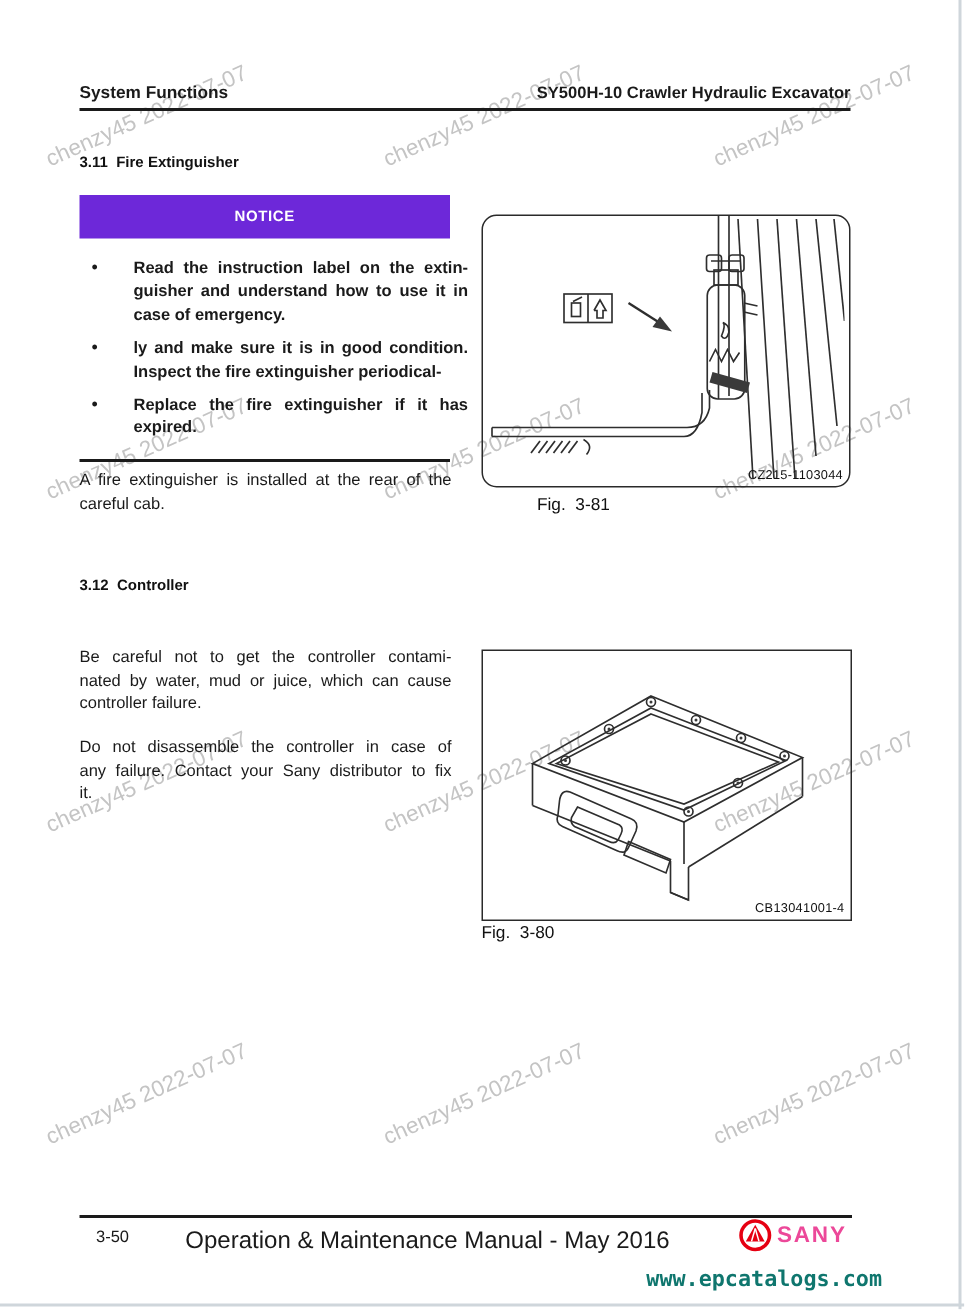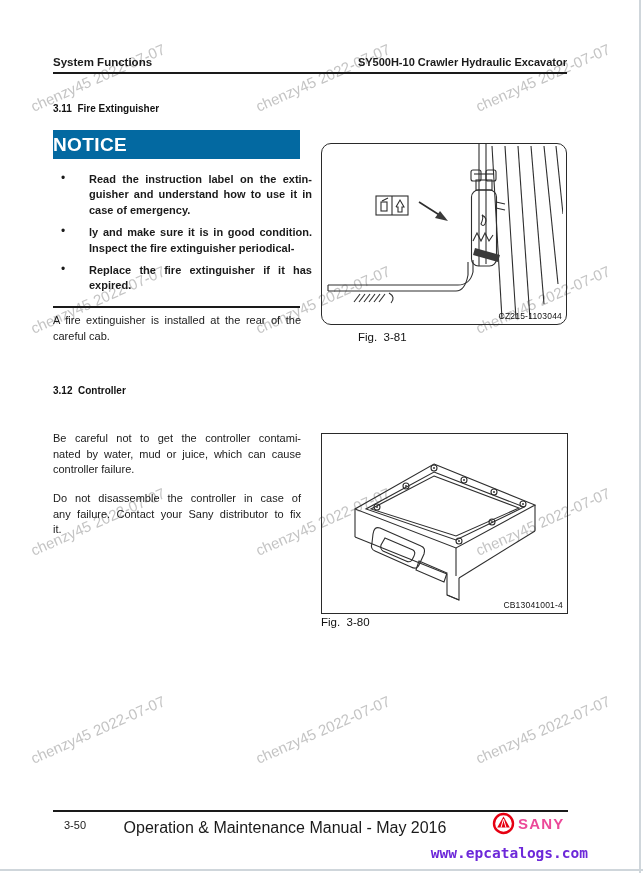--- a/index.html
+++ b/index.html
@@ -17,22 +17,22 @@
   
   .content{position:absolute;inset:0;z-index:1;}
   .abs{position:absolute;}
   .h-left{left:53px;top:56px;font-size:11.5px;font-weight:bold;}
   .h-right{left:300px;top:56px;width:267px;text-align:right;font-size:11px;font-weight:bold;}
   .h-rule{left:53px;top:72px;width:514px;height:2px;background:#1a1a1a;}
   .sec-heading{font-size:10px;font-weight:bold;white-space:pre;color:#111;}
   #h311{left:53px;top:103px;}
   #h312{left:53px;top:385px;}
   .notice-bar{
-    left:53px;top:130px;width:247px;height:29px;background:#0369a1;color:#fff;
-    font-size:19px;font-weight:bold;text-align:left;line-height:29px;letter-spacing:.4px;
+    left:53px;top:130px;width:247px;height:29px;background:#6d28d9;color:#fff;
+    font-size:10px;font-weight:bold;text-align:center;line-height:29px;letter-spacing:.4px;
   }
   .bullets{left:53px;top:172px;width:247px;}
   .bullet{position:relative;margin-bottom:7px;}
   .dot{position:absolute;left:8px;top:-1px;font-size:12px;}
   .btext{margin-left:36px;width:223px;font-size:11px;font-weight:bold;line-height:15.4px;}
   .notice-rule{left:53px;top:306px;width:247px;height:2px;background:#1a1a1a;}
   .body-par{width:248px;font-size:11px;line-height:15.5px;}
   #par-fire{left:53px;top:313px;}
   #par-ctrl1{left:53px;top:431px;}
   #par-ctrl2{left:53px;top:491px;}
@@ -46,21 +46,21 @@
   #figcap1{left:329px;top:331px;padding-left:29px;}
   #figcap2{left:321px;top:616px;}
   .f-rule{left:53px;top:810px;width:515px;height:1.6px;background:#1a1a1a;}
   .f-page{left:64px;top:819px;font-size:11px;}
   .f-center{left:53px;top:819px;width:464px;text-align:center;font-size:16px;}
   .brand{left:492px;top:812px;width:80px;height:22px;}
   .brand-word{position:absolute;left:26px;top:3px;font-size:15px;font-weight:bold;letter-spacing:1.2px;color:#ec4899;}
   .website{
     left:420px;top:845px;width:168px;text-align:right;
     font-family:"DejaVu Sans Mono","Liberation Mono",monospace;font-weight:bold;
-    font-size:14.5px;color:#6d28d9;letter-spacing:0px;
+    font-size:14.5px;color:#0f766e;letter-spacing:0px;
   }
   .edge-right{left:639px;top:0;width:2px;height:873px;background:#cfd6db;}
   .edge-bottom{left:0;top:869px;width:643px;height:2px;background:#cfd6db;}
   svg .ln{stroke:#2e2e2e;stroke-width:1.1;fill:none;}
   svg .fl{fill:#3a3a3a;stroke:none;}
 </style>
 </head>
 <body>
 
 <div class="page">

